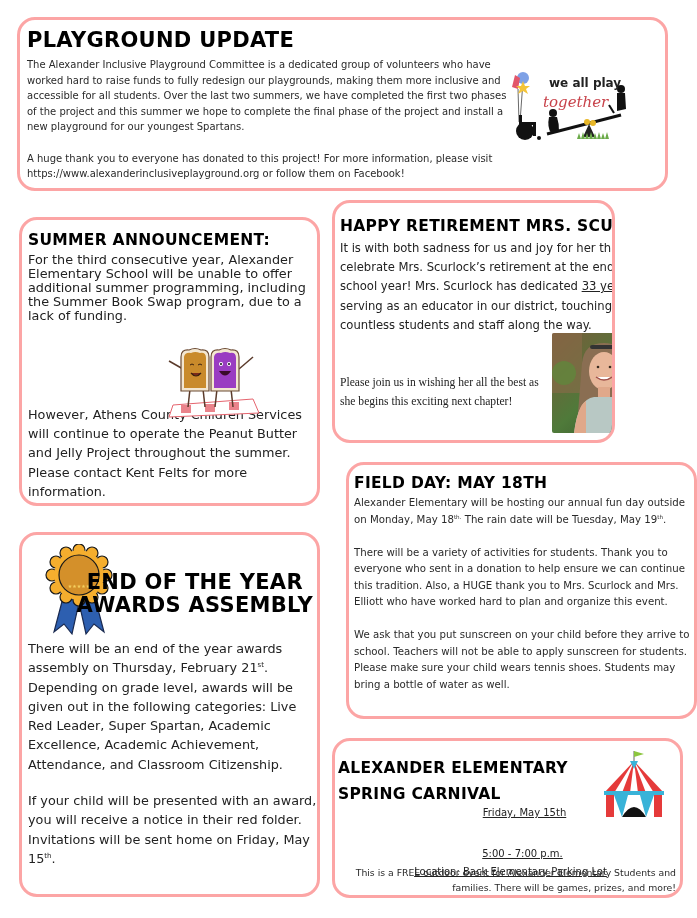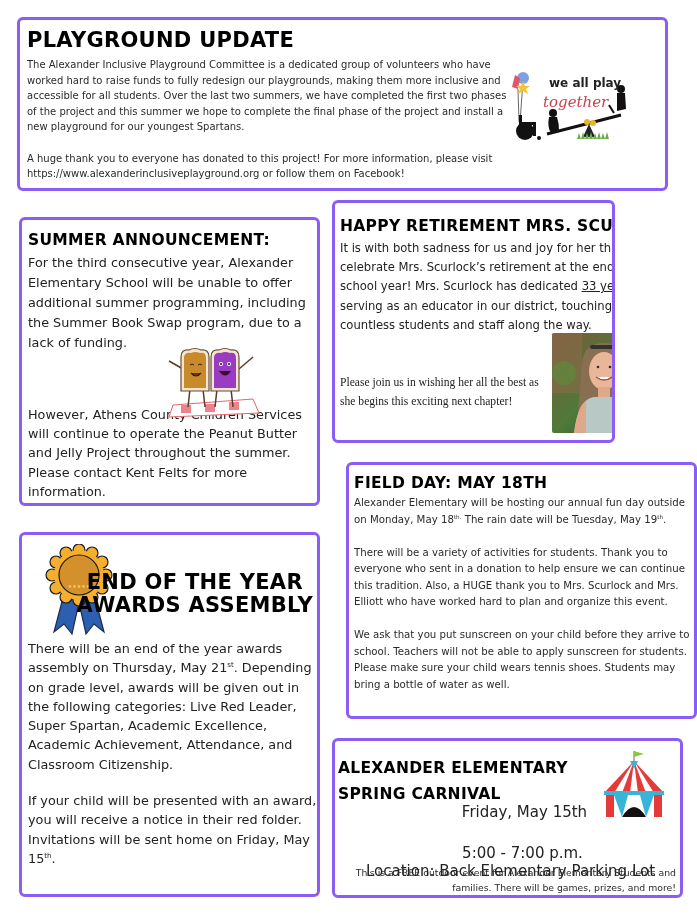--- a/index.html
+++ b/index.html
@@ -1,21 +1,21 @@
 <!DOCTYPE html>
 <html><head>
 <meta charset="utf-8">
 <style>
   * { box-sizing: border-box; margin: 0; padding: 0; }
   html, body { width: 697px; height: 918px; background: #ffffff; overflow: hidden; }
   body { position: relative; font-family: "DejaVu Sans", sans-serif; color: #222; }
   .card {
     position: absolute;
-    border: 3px solid #8b5cf6;
-    border-radius: 6px;
+    border: 3px solid #fca5a5;
+    border-radius: 18px;
     background: #fff;
     overflow: hidden;
   }
   .heading {
     font-family: "DejaVu Sans", sans-serif;
     font-weight: 900;
     color: #000;
     letter-spacing: 0.3px;
     text-transform: uppercase;
   }
@@ -26,21 +26,21 @@
   
   #card-playground { left: 17px; top: 17px; width: 651px; height: 174px; }
   #card-playground .heading { position: absolute; left: 7px; top: 8px; font-size: 21px; }
   #card-playground .body { position: absolute; left: 7px; top: 37px; width: 480px; font-size: 10px; line-height: 15.6px; color: #2a2a2a; }
   #card-playground .body p + p { margin-top: 15.6px; }
   #card-playground .logo { position: absolute; left: 489px; top: 47px; width: 128px; height: 80px; }
 
   
   #card-summer { left: 19px; top: 217px; width: 301px; height: 289px; }
   #card-summer .heading { position: absolute; left: 6px; top: 11px; font-size: 15.5px; }
-  #card-summer .body1 { position: absolute; left: 6px; top: 33px; width: 290px; font-size: 12.8px; line-height: 20px; color: #222; }
+  #card-summer .body1 { position: absolute; left: 6px; top: 33px; width: 290px; font-size: 12.8px; line-height: 14px; color: #222; }
   #card-summer .body2 { position: absolute; left: 6px; top: 185px; width: 290px; font-size: 12.8px; line-height: 19.2px; color: #222; }
   #card-summer .pbj { position: absolute; left: 133px; top: 127px; width: 110px; height: 72px; }
 
   
   #card-retirement { left: 332px; top: 200px; width: 283px; height: 243px; }
   #card-retirement .heading { position: absolute; left: 5px; top: 14px; font-size: 15.5px; white-space: nowrap; }
   #card-retirement .body1 { position: absolute; left: 5px; top: 36px; width: 340px; font-size: 11.6px; line-height: 19.2px; color: #222; }
   #card-retirement .body2 { position: absolute; left: 5px; top: 170px; width: 200px; font-size: 11.6px; line-height: 19.2px; color: #222; font-family: Liberation Serif, serif; }
   #card-retirement .photo { position: absolute; left: 217px; top: 130px; width: 105px; height: 100px; border-radius: 2px; overflow: hidden; }
 
@@ -54,21 +54,21 @@
   #card-awards { left: 19px; top: 532px; width: 301px; height: 365px; }
   #card-awards .medal { position: absolute; left: 22px; top: 9px; width: 70px; height: 95px; }
   #card-awards .heading { position: absolute; right: 4px; top: 36px; font-size: 21px; text-align: center; line-height: 23px; }
   #card-awards .body1 { position: absolute; left: 6px; top: 104px; width: 292px; font-size: 12.8px; line-height: 19.3px; color: #222; }
   #card-awards .body2 { position: absolute; left: 6px; top: 256px; width: 292px; font-size: 12.8px; line-height: 19.3px; color: #222; }
 
   
   #card-carnival { left: 332px; top: 738px; width: 351px; height: 160px; }
   #card-carnival .heading { position: absolute; left: 3px; top: 14px; font-size: 15.5px; line-height: 26px; }
   #card-carnival .tent { position: absolute; left: 265px; top: 8px; width: 68px; height: 72px; }
-  #card-carnival .details { position: absolute; left: 0; top: 63px; width: 351px; text-align: center; font-size: 15px; line-height: 17.3px; color: #222; }
+  #card-carnival .details { position: absolute; left: 0; top: 63px; width: 351px; text-align: center; font-size: 10px; line-height: 17.3px; color: #222; text-decoration: underline; }
   #card-carnival .details .d1 { padding-left: 28px; }
   #card-carnival .details .d2 { padding-left: 24px; margin-top: 24px; }
   #card-carnival .footer { position: absolute; left: 4px; top: 125px; width: 337px; text-align: right; font-size: 9.3px; line-height: 14.5px; color: #2a2a2a; }
 </style>
 </head>
 <body>
 
 <section class="card" id="card-playground">
   <h1 class="heading">PLAYGROUND UPDATE</h1>
   <div class="body">
@@ -209,21 +209,21 @@
         <circle cx="8" cy="31" r="6"></circle>
           <circle cx="12" cy="18" r="6"></circle>
           <circle cx="22" cy="9" r="6"></circle>
       </g>
       <circle cx="35" cy="31" r="25" fill="#f5ae2e"></circle>
       <circle cx="35" cy="31" r="20" fill="#d4902a" stroke="#1a1a1a" stroke-width="1.2"></circle>
       <text x="35" y="44" text-anchor="middle" font-size="5" fill="#f5d060">★★★★★</text>
     </svg>
   </div>
   <h2 class="heading"><span>END OF THE YEAR</span><br><span>AWARDS ASSEMBLY</span></h2>
-  <p class="body1"><span>There will be an end of the year awards assembly on Thursday, May 21</span><sup>st</sup><span>. Depending on grade level, awards will be given out in the following categories: Live Red Leader, Super Spartan, Academic Excellence, Academic Achievement, Attendance, and Classroom Citizenship.</span></p>
+  <p class="body1"><span>There will be an end of the year awards assembly on Thursday, February 21</span><sup>st</sup><span>. Depending on grade level, awards will be given out in the following categories: Live Red Leader, Super Spartan, Academic Excellence, Academic Achievement, Attendance, and Classroom Citizenship.</span></p>
   <p class="body2"><span>If your child will be presented with an award, you will receive a notice in their red folder.  Invitations will be sent home on Friday,  May 15</span><sup>th</sup><span>.</span></p>
 </section>
 
 <section class="card" id="card-carnival">
   <h2 class="heading"><span>ALEXANDER ELEMENTARY</span><br><span>SPRING CARNIVAL</span></h2>
   <div class="tent">
     <svg width="68" height="72" viewBox="0 0 68 72">
       <line x1="34" y1="2" x2="34" y2="14" stroke="#666" stroke-width="1"></line>
       <polygon points="34,2 44,5 34,8" fill="#8cc63f"></polygon>
       <polygon points="34,12 4,44 64,44" fill="#e53a3a"></polygon>

